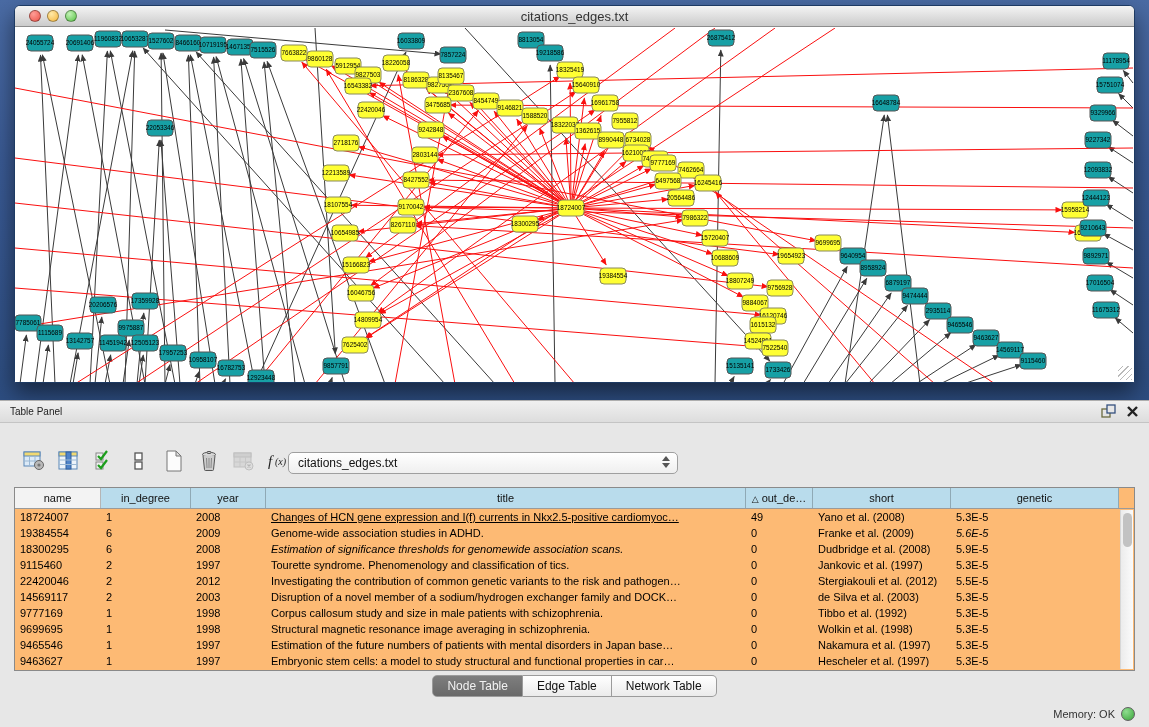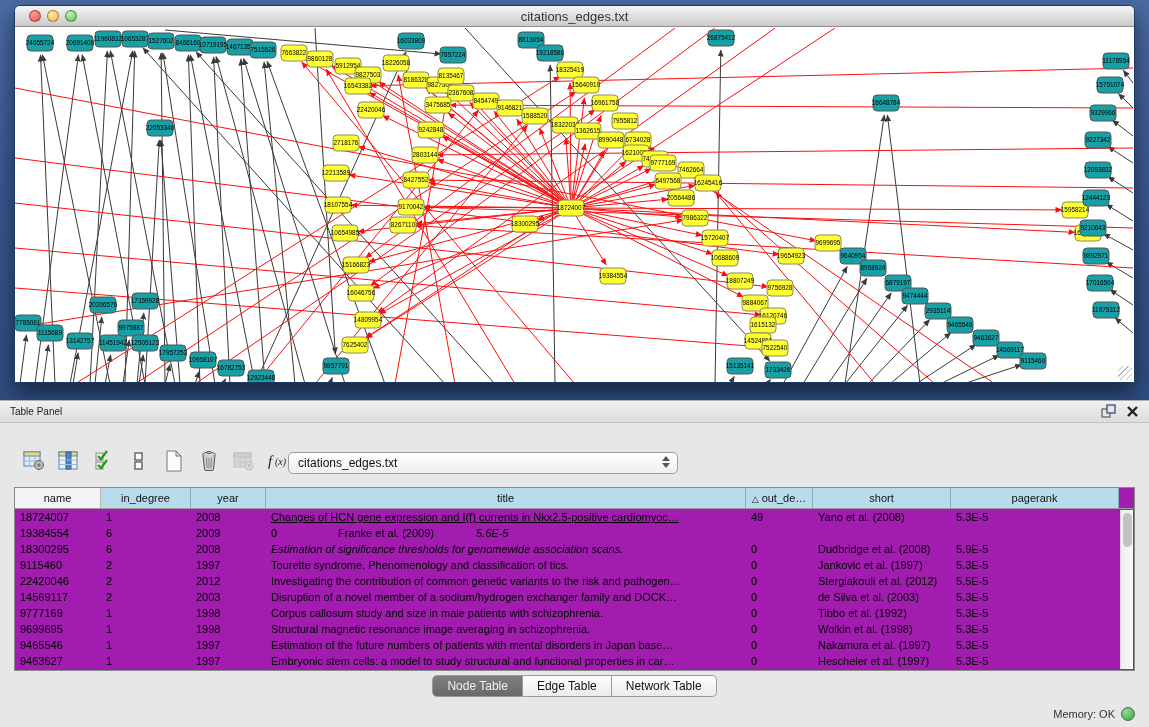--- a/index.html
+++ b/index.html
@@ -37,21 +37,21 @@
   .icon-btn.disabled { opacity:.5; }
   .combo { position:absolute; left:288px; top:51px; width:390px; height:22px;
            background:linear-gradient(#ffffff,#efefef); border:1px solid #9f9f9f; border-radius:5px;
            font-size:12px; line-height:20px; padding-left:9px; color:#111; }
   .combo .arrows { position:absolute; right:7px; top:3px; display:flex; flex-direction:column; gap:2px; }
   .combo .arrows i { display:block; width:0; height:0; border-left:4px solid transparent; border-right:4px solid transparent; }
   .combo .arrows .up { border-bottom:5px solid #555; }
   .combo .arrows .dn { border-top:5px solid #555; }
 
   .table-wrap { position:absolute; left:14px; top:86px; width:1121px; height:184px;
-                border:1px solid #8a8a8a; background:#a21caf; overflow:hidden; }
+                border:1px solid #8a8a8a; background:#fdba74; overflow:hidden; }
   .thead { display:flex; height:21px; border-bottom:1px solid #9a9a9a; }
   .th { font-size:11px; line-height:20px; text-align:center; color:#111;
         background:#b9dcec; border-right:1px solid #8fa9b5; overflow:hidden; white-space:nowrap; }
   .th.plain { background:#f3f3f3; border-right:1px solid #b5b5b5; }
   .th .sort { font-size:9px; margin-right:3px; }
   .trow { display:flex; height:16px; }
   .td { font-size:11px; line-height:16px; padding-left:5px; color:#000;
         white-space:nowrap; overflow:hidden; }
   .vscroll { position:absolute; right:1px; top:22px; bottom:1px; width:13px;
              background:linear-gradient(90deg,#ececec,#fbfbfb); border-left:1px solid #d7d7d7; }
@@ -780,36 +780,37 @@
     </div>
 
     <div class="table-wrap">
       <div class="thead" id="thead">
           <div class="th plain" style="width: 86px;"><span>name</span></div>
           <div class="th" style="width: 90px;"><span>in_degree</span></div>
           <div class="th" style="width: 75px;"><span>year</span></div>
           <div class="th" style="width: 480px;"><span>title</span></div>
           <div class="th" style="width: 67px;"><span class="sort">△</span><span>out_de…</span></div>
           <div class="th" style="width: 138px;"><span>short</span></div>
-          <div class="th" style="width: 168px;"><span>pagerank</span></div>
+          <div class="th" style="width: 168px;"><span>genetic</span></div>
         </div>
       <div id="tbody">
           <div class="trow">
             <div class="td" style="width: 86px;">18724007</div>
             <div class="td" style="width: 90px;">1</div>
             <div class="td" style="width: 75px;">2008</div>
             <div class="td" style="width: 480px; text-decoration: underline;">Changes of HCN gene expression and I(f) currents in Nkx2.5-positive cardiomyoc…</div>
             <div class="td" style="width: 67px;">49</div>
             <div class="td" style="width: 138px;">Yano et al. (2008)</div>
             <div class="td" style="width: 168px;">5.3E-5</div>
           </div>
           <div class="trow">
             <div class="td" style="width: 86px;">19384554</div>
             <div class="td" style="width: 90px;">6</div>
             <div class="td" style="width: 75px;">2009</div>
+            <div class="td" style="width: 480px;">Genome-wide association studies in ADHD.</div>
             <div class="td" style="width: 67px;">0</div>
             <div class="td" style="width: 138px;">Franke et al. (2009)</div>
             <div class="td" style="width: 168px; font-style: italic;">5.6E-5</div>
           </div>
           <div class="trow">
             <div class="td" style="width: 86px;">18300295</div>
             <div class="td" style="width: 90px;">6</div>
             <div class="td" style="width: 75px;">2008</div>
             <div class="td" style="width: 480px; font-style: italic;">Estimation of significance thresholds for genomewide association scans.</div>
             <div class="td" style="width: 67px;">0</div>

